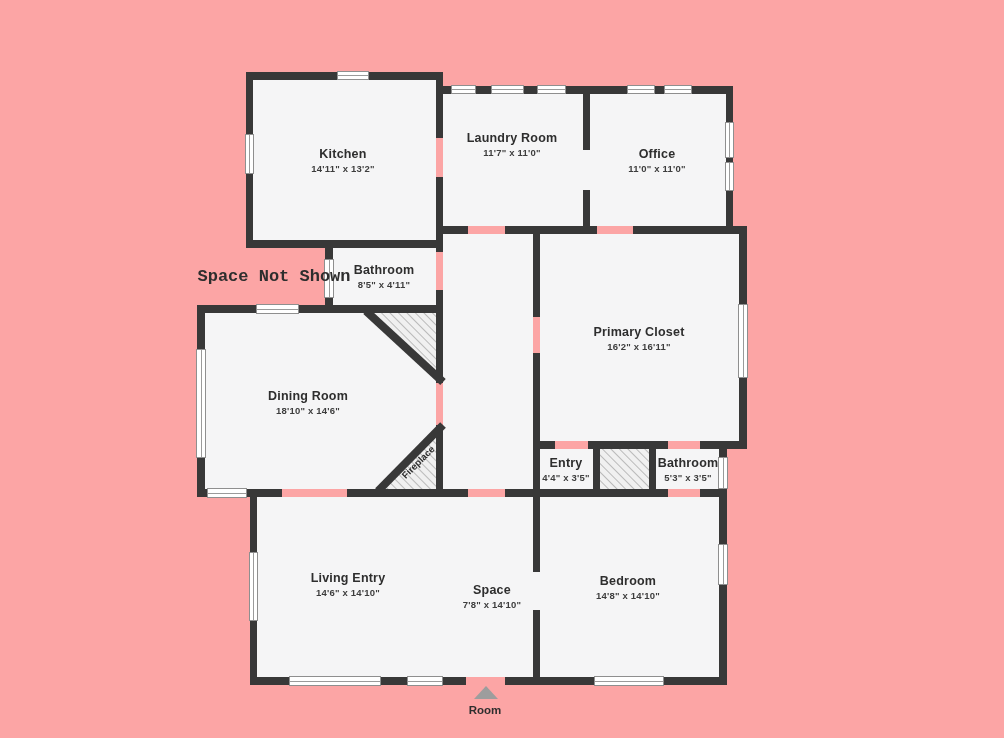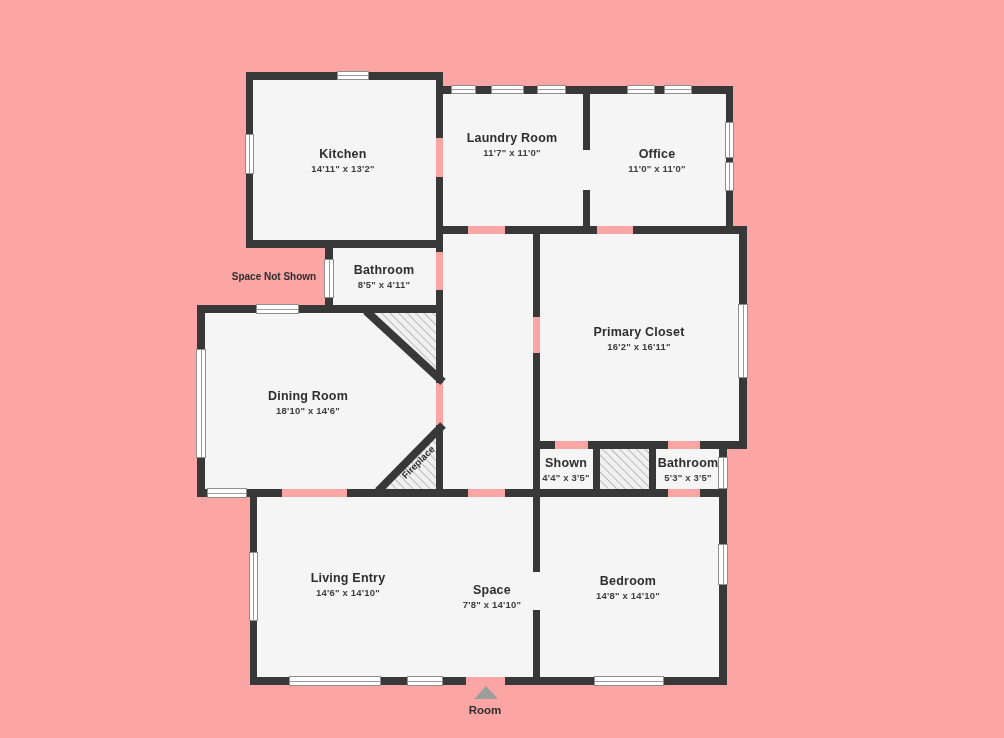--- a/index.html
+++ b/index.html
@@ -14,21 +14,21 @@
   .window.v { background-image:linear-gradient(to right,  transparent 44%, #9a9a9a 44%, #9a9a9a 58%, transparent 58%); }
   #hatch-svg { position:absolute; left:0; top:0; z-index:2; pointer-events:none; }
   .room-label {
     position:absolute; z-index:5; transform:translate(-50%,-50%);
     text-align:center; white-space:nowrap; color:#2e2e2e; pointer-events:none;
   }
   .room-name { font-size:12.5px; font-weight:bold; letter-spacing:.2px; }
   .room-dims { font-size:9.5px; font-weight:bold; color:#3d3d3d; margin-top:2px; letter-spacing:.2px; }
   .annot { position:absolute; z-index:6; transform:translate(-50%,-50%); white-space:nowrap;
            font-weight:bold; color:#2e2e2e; text-align:center; }
-  #space-not-shown { font-size:10px; }
+  #space-not-shown { font-size:17px;font-family:Liberation Mono, monospace; }
   #entry-label { font-size:11.5px; }
   #fireplace-label { font-size:9.5px; transform:translate(-50%,-50%) rotate(-45deg); z-index:6; }
   #entry-arrow {
     position:absolute; width:0; height:0; z-index:6;
     border-left:12px solid transparent; border-right:12px solid transparent;
     border-bottom:13px solid #9d9d9d;
   }
 </style>
 </head>
 <body>
@@ -68,21 +68,21 @@
   </div>
   <div class="room-label" style="left:639px; top:338px;">
     <div class="room-name">Primary Closet</div>
     <div class="room-dims">16'2" x 16'11"</div>
   </div>
   <div class="room-label" style="left:308px; top:402px;">
     <div class="room-name">Dining Room</div>
     <div class="room-dims">18'10" x 14'6"</div>
   </div>
   <div class="room-label" style="left:566px; top:469px;">
-    <div class="room-name">Shown</div>
+    <div class="room-name">Entry</div>
     <div class="room-dims">4'4" x 3'5"</div>
   </div>
   <div class="room-label" style="left:688px; top:469px;">
     <div class="room-name">Bathroom</div>
     <div class="room-dims">5'3" x 3'5"</div>
   </div>
   <div class="room-label" style="left:348px; top:584px;">
     <div class="room-name">Living Entry</div>
     <div class="room-dims">14'6" x 14'10"</div>
   </div>

